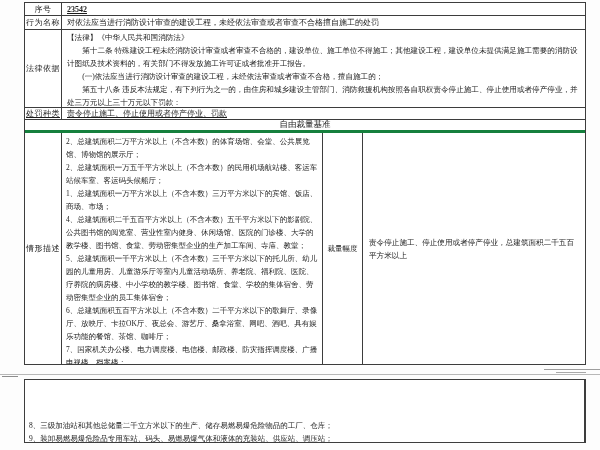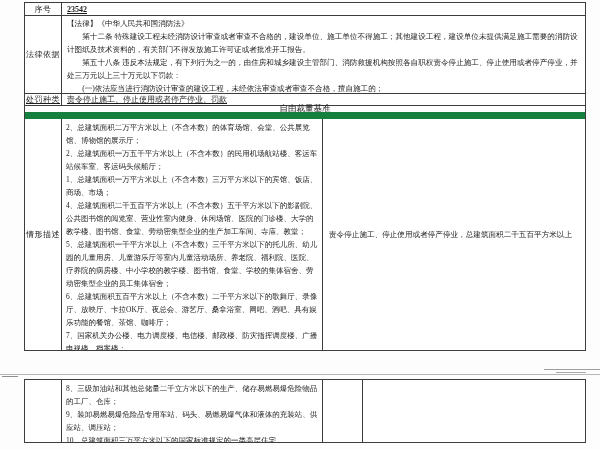--- a/index.html
+++ b/index.html
@@ -33,60 +33,64 @@
     flex:1; display:flex; align-items:center;
     padding:0 5px; font-size:8px;
     white-space:nowrap; overflow:hidden;
   }
   .bold { font-weight:bold;text-decoration:underline; }
   .legal-row { height:78px; }
   .legal-body { flex:1; padding:1px 5px 0 5px; overflow:hidden; }
   .legal-body p { font-size:7.6px; line-height:13px; }
   .indent { text-indent:2em; }
   .center-row { height:13px; display:flex; align-items:center; justify-content:center;
-    font-size:8.5px; border-bottom:7px solid #15803d; }
+    font-size:8.5px; border-bottom:3px solid #15803d; }
   .scenario-row { height:231px; }
   .cell-desc {
     flex:0 0 261px; border-right:1px solid #3d3d3d;
     padding:2px 4px; font-size:7.5px; line-height:13px;
     overflow:hidden;
   }
   .cell-range {
     flex:0 0 40px; border-right:1px solid #3d3d3d;
     display:flex; align-items:center; justify-content:center;
     font-size:7.5px;
   }
   .cell-penalty {
     flex:1; display:flex; align-items:center;
     padding:0 6px; font-size:7.6px; line-height:13px;
   }
-  .p2-row { height:62px; }
+  .p2-row { height:62px;flex-direction:column; }
   .sep-line  { position:absolute; left:0;   top:374px; width:600px; height:1px; background:#b8b8b8; }
   .sep-dash-a{ position:absolute; left:2px; top:376px; width:16px;  height:1px; background:#8d8d8d; }
   .sep-dash-b{ position:absolute; left:544px;top:369px; width:56px; height:1px; background:#9d9d9d; }
   .sep-dash-c{ position:absolute; left:556px;top:372px; width:30px; height:1px; background:#a8a8a8; }
 </style>
 </head>
 <body>
 
 <div class="tbl" style="top:2px;">
 
   <div class="row h13">
     <div class="cell-label">序号</div>
     <div class="cell-val bold">23542</div>
   </div>
 
+  <div class="row h14">
+    <div class="cell-label">行为名称</div>
+    <div class="cell-val">对依法应当进行消防设计审查的建设工程，未经依法审查或者审查不合格擅自施工的处罚</div>
+  </div>
 
   <div class="row legal-row">
     <div class="cell-label">法律依据</div>
     <div class="legal-body">
       <p>【法律】《中华人民共和国消防法》</p>
       <p class="indent">第十二条 特殊建设工程未经消防设计审查或者审查不合格的，建设单位、施工单位不得施工；其他建设工程，建设单位未提供满足施工需要的消防设计图纸及技术资料的，有关部门不得发放施工许可证或者批准开工报告。</p>
+      <p class="indent">(一)依法应当进行消防设计审查的建设工程，未经依法审查或者审查不合格，擅自施工的；</p>
       <p class="indent">第五十八条 违反本法规定，有下列行为之一的，由住房和城乡建设主管部门、消防救援机构按照各自职权责令停止施工、停止使用或者停产停业，并处三万元以上三十万元以下罚款：</p>
-      <p class="indent">(一)依法应当进行消防设计审查的建设工程，未经依法审查或者审查不合格，擅自施工的；</p>
     </div>
   </div>
 
   <div class="row h12">
     <div class="cell-label">处罚种类</div>
     <div class="cell-val">责令停止施工、停止使用或者停产停业、罚款</div>
   </div>
 
   <div class="center-row">自由裁量基准</div>
 
@@ -94,20 +98,21 @@
     <div class="cell-label">情形描述</div>
     <div class="cell-desc">
       <div>2、总建筑面积二万平方米以上（不含本数）的体育场馆、会堂、公共展览馆、博物馆的展示厅；</div>
       <div>2、总建筑面积一万五千平方米以上（不含本数）的民用机场航站楼、客运车站候车室、客运码头候船厅；</div>
       <div>1、总建筑面积一万平方米以上（不含本数）三万平方米以下的宾馆、饭店、商场、市场；</div>
       <div>4、总建筑面积二千五百平方米以上（不含本数）五千平方米以下的影剧院、公共图书馆的阅览室、营业性室内健身、休闲场馆、医院的门诊楼、大学的教学楼、图书馆、食堂、劳动密集型企业的生产加工车间、寺庙、教堂；</div>
       <div>5、总建筑面积一千平方米以上（不含本数）三千平方米以下的托儿所、幼儿园的儿童用房、儿童游乐厅等室内儿童活动场所、养老院、福利院、医院、疗养院的病房楼、中小学校的教学楼、图书馆、食堂、学校的集体宿舍、劳动密集型企业的员工集体宿舍；</div>
       <div>6、总建筑面积五百平方米以上（不含本数）二千平方米以下的歌舞厅、录像厅、放映厅、卡拉OK厅、夜总会、游艺厅、桑拿浴室、网吧、酒吧、具有娱乐功能的餐馆、茶馆、咖啡厅；</div>
       <div>7、国家机关办公楼、电力调度楼、电信楼、邮政楼、防灾指挥调度楼、广播电视楼、档案楼；</div>
     </div>
+    <div class="cell-range">裁量幅度</div>
     <div class="cell-penalty">责令停止施工、停止使用或者停产停业，总建筑面积二千五百平方米以上</div>
   </div>
 </div>
 
 <div class="sep-line"></div>
 <div class="sep-dash-a"></div>
 <div class="sep-dash-b"></div>
 <div class="sep-dash-c"></div>
 
 <div class="tbl" style="top:379px;">

